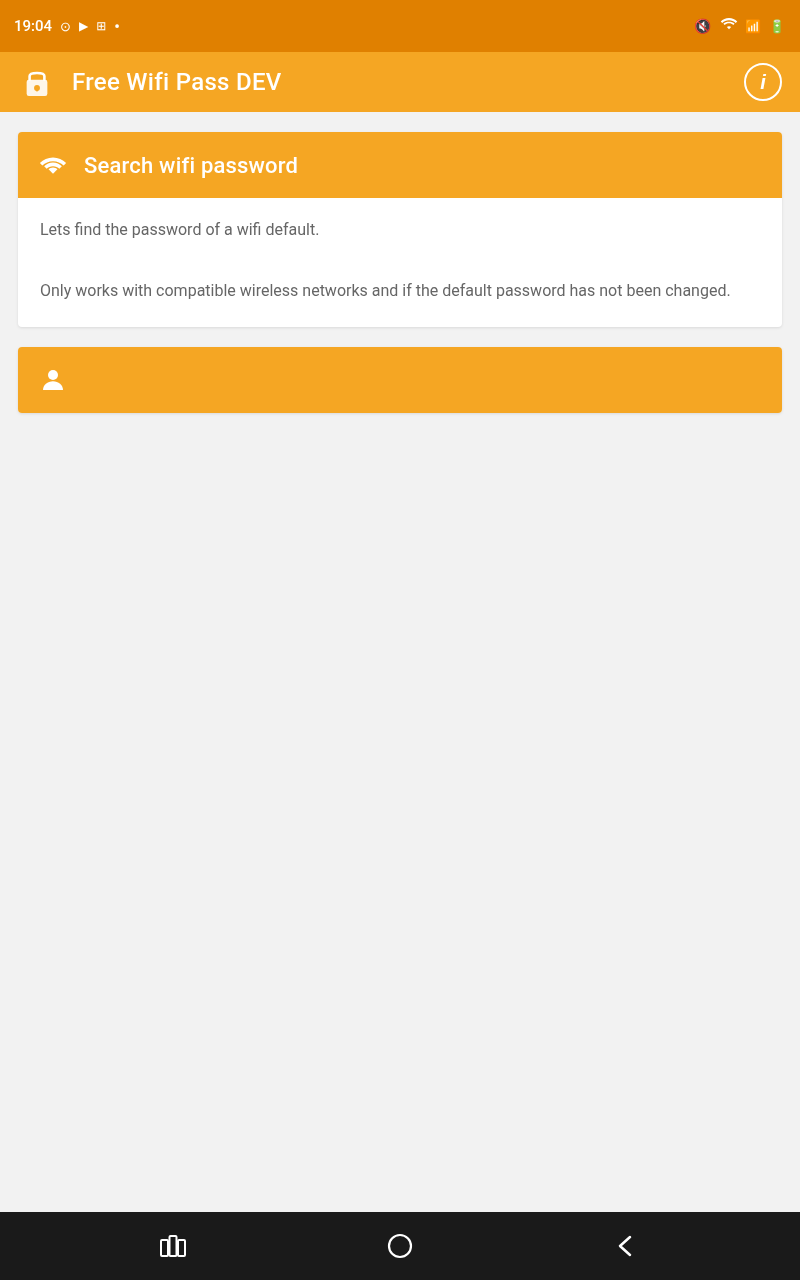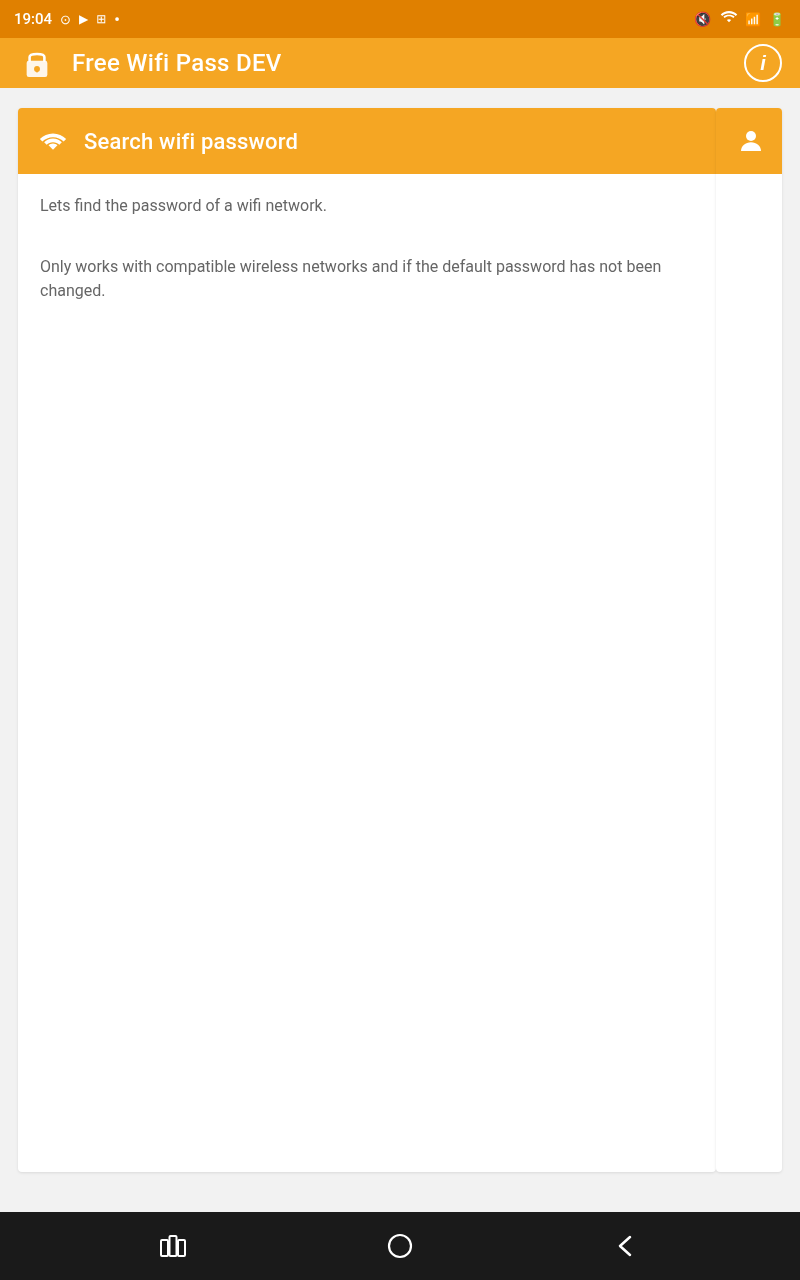--- a/index.html
+++ b/index.html
@@ -9,21 +9,21 @@
       min-height: 1280px;
       background: #f2f2f2;
       font-family: 'Roboto', Arial, sans-serif;
       display: flex;
       flex-direction: column;
     }
 
     
     .status-bar {
       width: 100%;
-      height: 38px;
+      height: 52px;
       background: #e08000;
       display: flex;
       align-items: center;
       justify-content: space-between;
       padding: 0 14px;
     }
     .status-bar-left {
       display: flex;
       align-items: center;
       gap: 8px;
@@ -35,21 +35,21 @@
       display: flex;
       align-items: center;
       gap: 8px;
       color: white;
       font-size: 15px;
     }
 
     
     .app-bar {
       width: 100%;
-      height: 50px;
+      height: 60px;
       background: #f5a623;
       display: flex;
       align-items: center;
       padding: 0 18px;
       justify-content: space-between;
     }
     .app-bar-left {
       display: flex;
       align-items: center;
       gap: 16px;
@@ -85,21 +85,21 @@
       font-style: italic;
       font-weight: bold;
       cursor: pointer;
     }
 
     
     .main-content {
       flex: 1;
       padding: 20px 18px;
       display: flex;
-      flex-direction: row;
+      flex-direction: column;
       gap: 0;
     }
 
     
     .card {
       background: white;
       border-radius: 4px;
       margin-bottom: 20px;
       overflow: hidden;
       box-shadow: 0 1px 3px rgba(0,0,0,0.1);
@@ -222,21 +222,21 @@
       <span class="card-header-icon">
         <svg class="wifi-svg" viewBox="0 0 24 18" xmlns="http://www.w3.org/2000/svg">
           <path d="M12 3C7.95 3 4.21 4.68 1.5 7.4L3.5 9.4C5.67 7.28 8.68 6 12 6s6.33 1.28 8.5 3.4l2-2C19.79 4.68 16.05 3 12 3z" fill="white"></path>
           <path d="M12 7c-2.76 0-5.26 1.12-7.07 2.93l2 2C8.12 10.75 9.97 10 12 10s3.88.75 5.07 1.93l2-2C17.26 8.12 14.76 7 12 7z" fill="white"></path>
           <path d="M12 11c-1.38 0-2.63.56-3.54 1.46L12 16l3.54-3.54C14.63 11.56 13.38 11 12 11z" fill="white"></path>
         </svg>
       </span>
       <span class="card-header-title">Search wifi password</span>
     </div>
     <div class="card-body">
-      <p>Lets find the password of a wifi network.</p>
+      <p>Lets find the password of a wifi default.</p>
       <p>Only works with compatible wireless networks and if the default password has not been changed.</p>
     </div>
   </div>
 
   <div class="card">
     <div class="card-header">
       <span class="card-header-icon">
         <svg class="person-svg" viewBox="0 0 24 24" xmlns="http://www.w3.org/2000/svg">
           <circle cx="12" cy="8" r="4" fill="white"></circle>
           <path d="M4 20c0-4 3.6-7 8-7s8 3 8 7" fill="white"></path>

